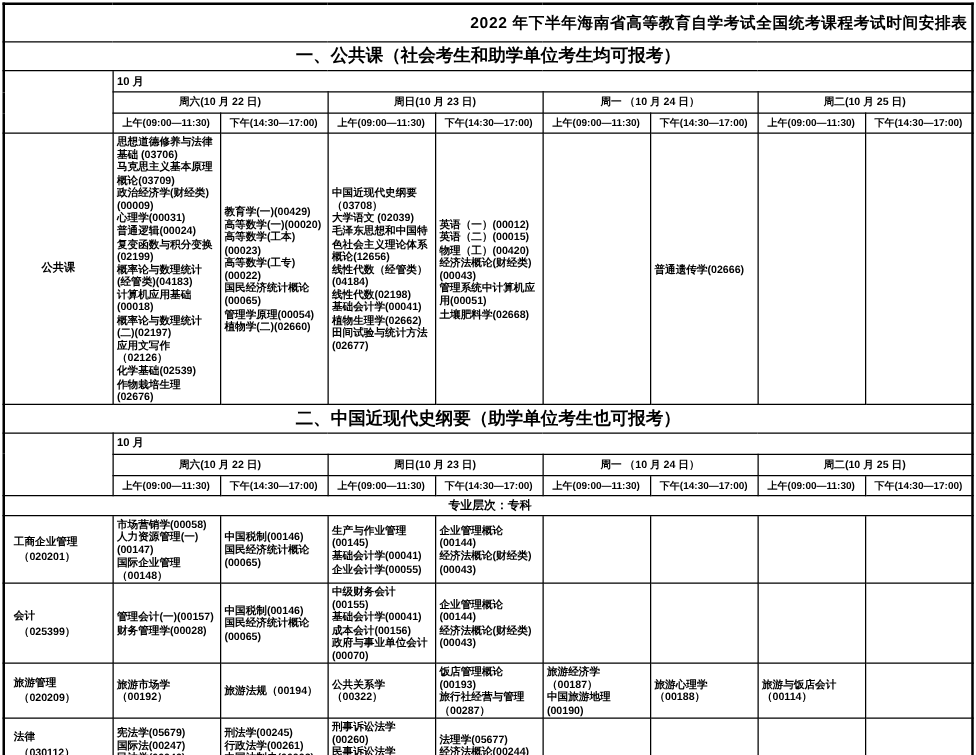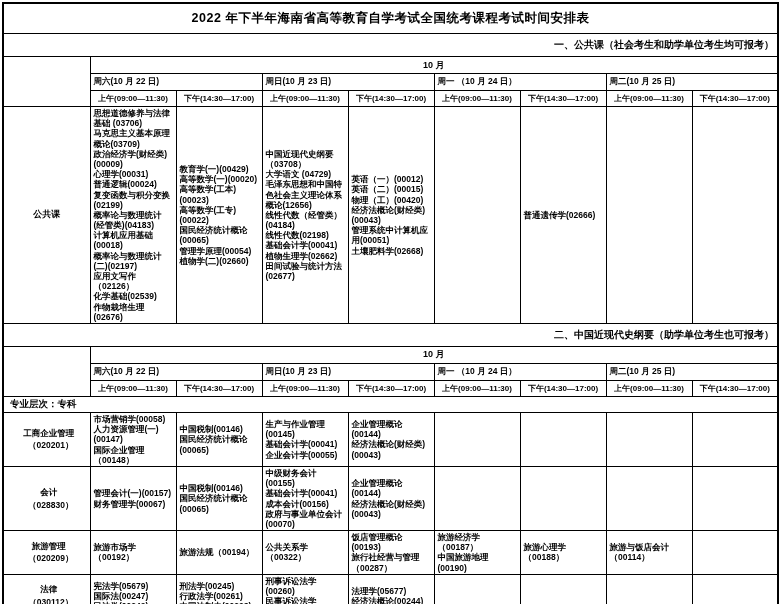--- a/index.html
+++ b/index.html
@@ -19,70 +19,70 @@
   }
   td {
     border: 1px solid #000;
     padding: 1px 3px;
     vertical-align: middle;
     font-weight: bold;
     overflow: hidden;
   }
   td.title-cell {
     height: 27px;
-    text-align: center;
+    text-align: right;
     font-size: 12.5px;
     letter-spacing: 0.5px;
   }
   td.section-cell {
     height: 20px;
-    text-align: right;
-    font-size: 10px;
+    text-align: center;
+    font-size: 14px;
   }
   td.month-cell {
     height: 14px;
-    text-align: center;
     font-size: 9px;
   }
   td.day-cell {
     height: 14px;
+    text-align: center;
     font-size: 8.5px;
   }
   td.time-cell {
     height: 13px;
     text-align: center;
     font-size: 8px;
     white-space: nowrap;
   }
   td.corner-cell { border-bottom: 1px solid #000; }
   td.row-label-center {
     text-align: center;
     font-size: 9px;
   }
   td.row-label {
-    text-align: center;
+    text-align: left;
     font-size: 8.5px;
     padding-left: 7px;
     line-height: 1.5;
   }
   td.row-label .code { padding-left: 4px; }
   td.course-cell {
     font-size: 8.5px;
     line-height: 1.2;
     white-space: pre-line;
     text-align: left;
   }
   tr.r-public td.course-cell { height: 193px; }
   tr.r-biz  td { height: 51px; }
   tr.r-acct td { height: 55px; margin-left: 16px; }
   tr.r-tour td { height: 35px; }
   tr.r-law  td { height: 39px; }
   td.level-cell {
     height: 12px;
-    text-align: left;
+    text-align: center;
     font-size: 9.5px;
     padding-left: 6px;
   }
 </style>
 </head>
 <body>
 
 <table class="schedule">
   <colgroup>
     <col style="width:87px">
@@ -141,21 +141,21 @@
 化学基础(02539)
 作物栽培生理(02676)</td>
     <td class="course-cell">教育学(一)(00429)
 高等数学(一)(00020)
 高等数学(工本)(00023)
 高等数学(工专)(00022)
 国民经济统计概论(00065)
 管理学原理(00054)
 植物学(二)(02660)</td>
     <td class="course-cell">中国近现代史纲要（03708）
-大学语文 (04729)
+大学语文 (02039)
 毛泽东思想和中国特色社会主义理论体系概论(12656)
 线性代数（经管类）(04184)
 线性代数(02198)
 基础会计学(00041)
 植物生理学(02662)
 田间试验与统计方法(02677)</td>
     <td class="course-cell">英语（一）(00012)
 英语（二）(00015)
 物理（工）(00420)
 经济法概论(财经类)(00043)
@@ -208,23 +208,23 @@
 企业会计学(00055)</td>
     <td class="course-cell">企业管理概论(00144)
 经济法概论(财经类)(00043)</td>
     <td class="course-cell"></td>
     <td class="course-cell"></td>
     <td class="course-cell"></td>
     <td class="course-cell"></td>
   </tr>
 
   <tr class="r-acct">
-    <td class="row-label"><span>会计</span><br><span class="code">（028830）</span></td>
+    <td class="row-label"><span>会计</span><br><span class="code">（025399）</span></td>
     <td class="course-cell">管理会计(一)(00157)
-财务管理学(00067)</td>
+财务管理学(00028)</td>
     <td class="course-cell">中国税制(00146)
 国民经济统计概论(00065)</td>
     <td class="course-cell">中级财务会计(00155)
 基础会计学(00041)
 成本会计(00156)
 政府与事业单位会计(00070)</td>
     <td class="course-cell">企业管理概论(00144)
 经济法概论(财经类)(00043)</td>
     <td class="course-cell"></td>
     <td class="course-cell"></td>

